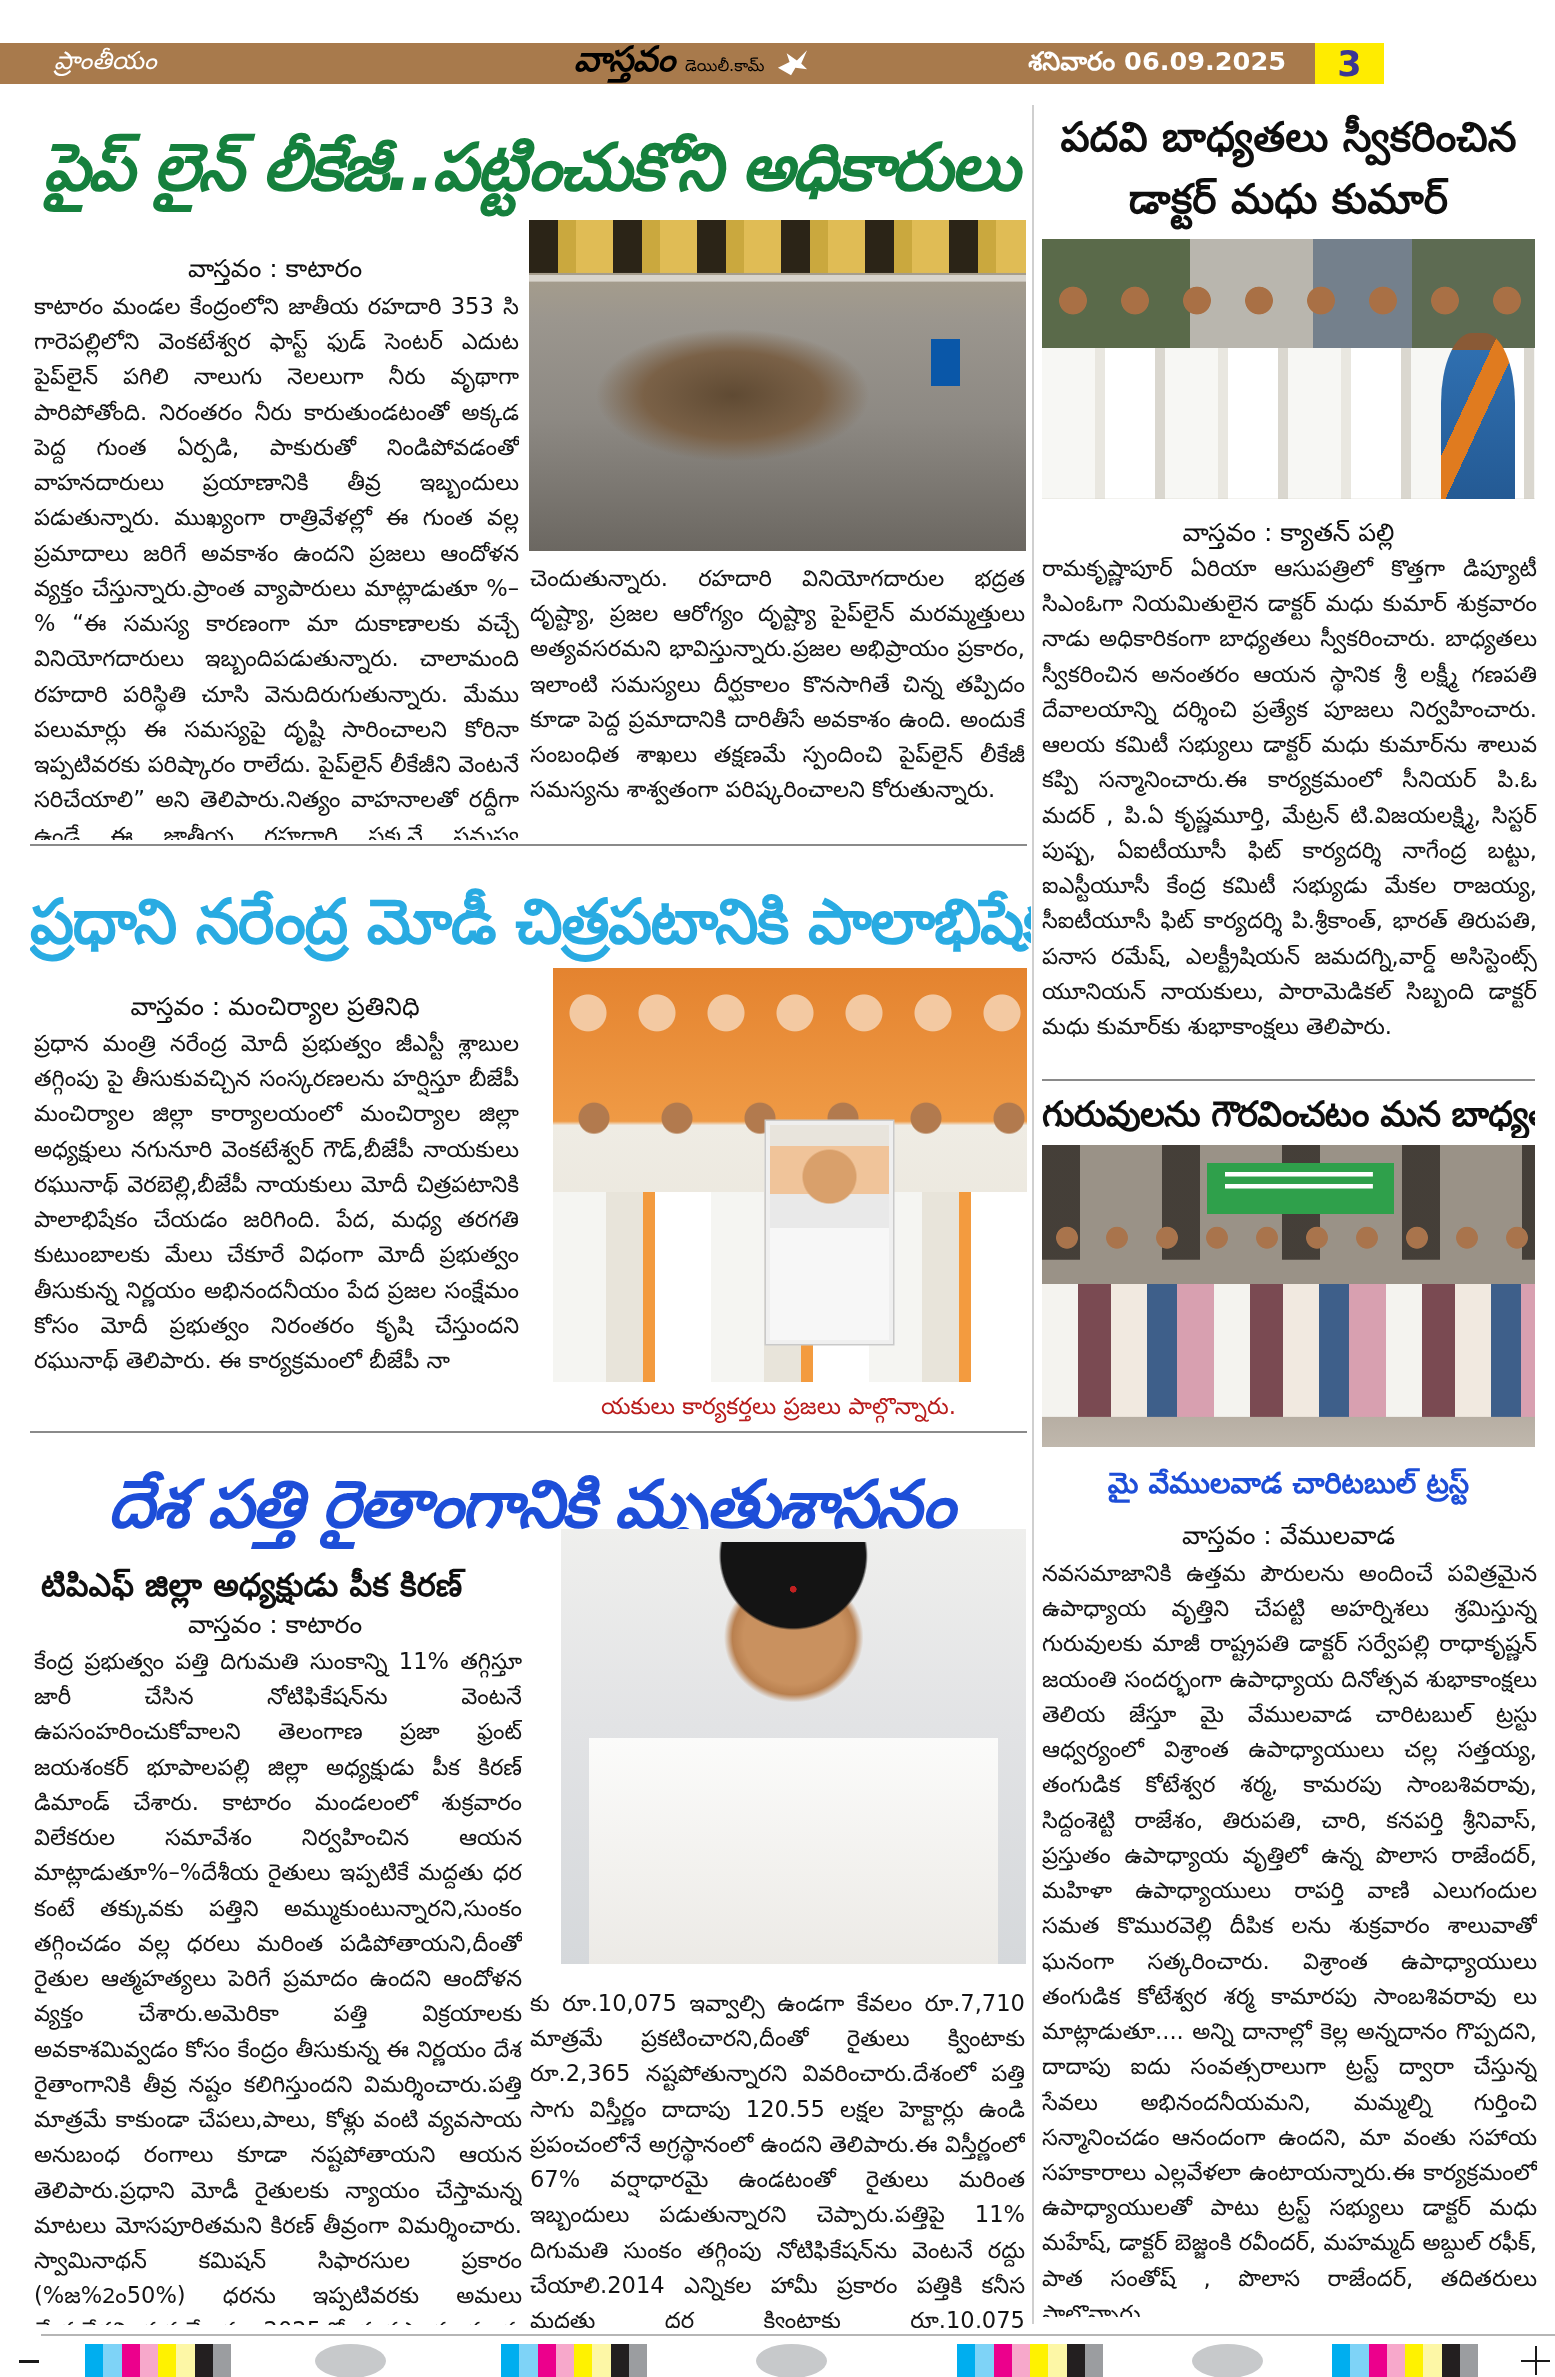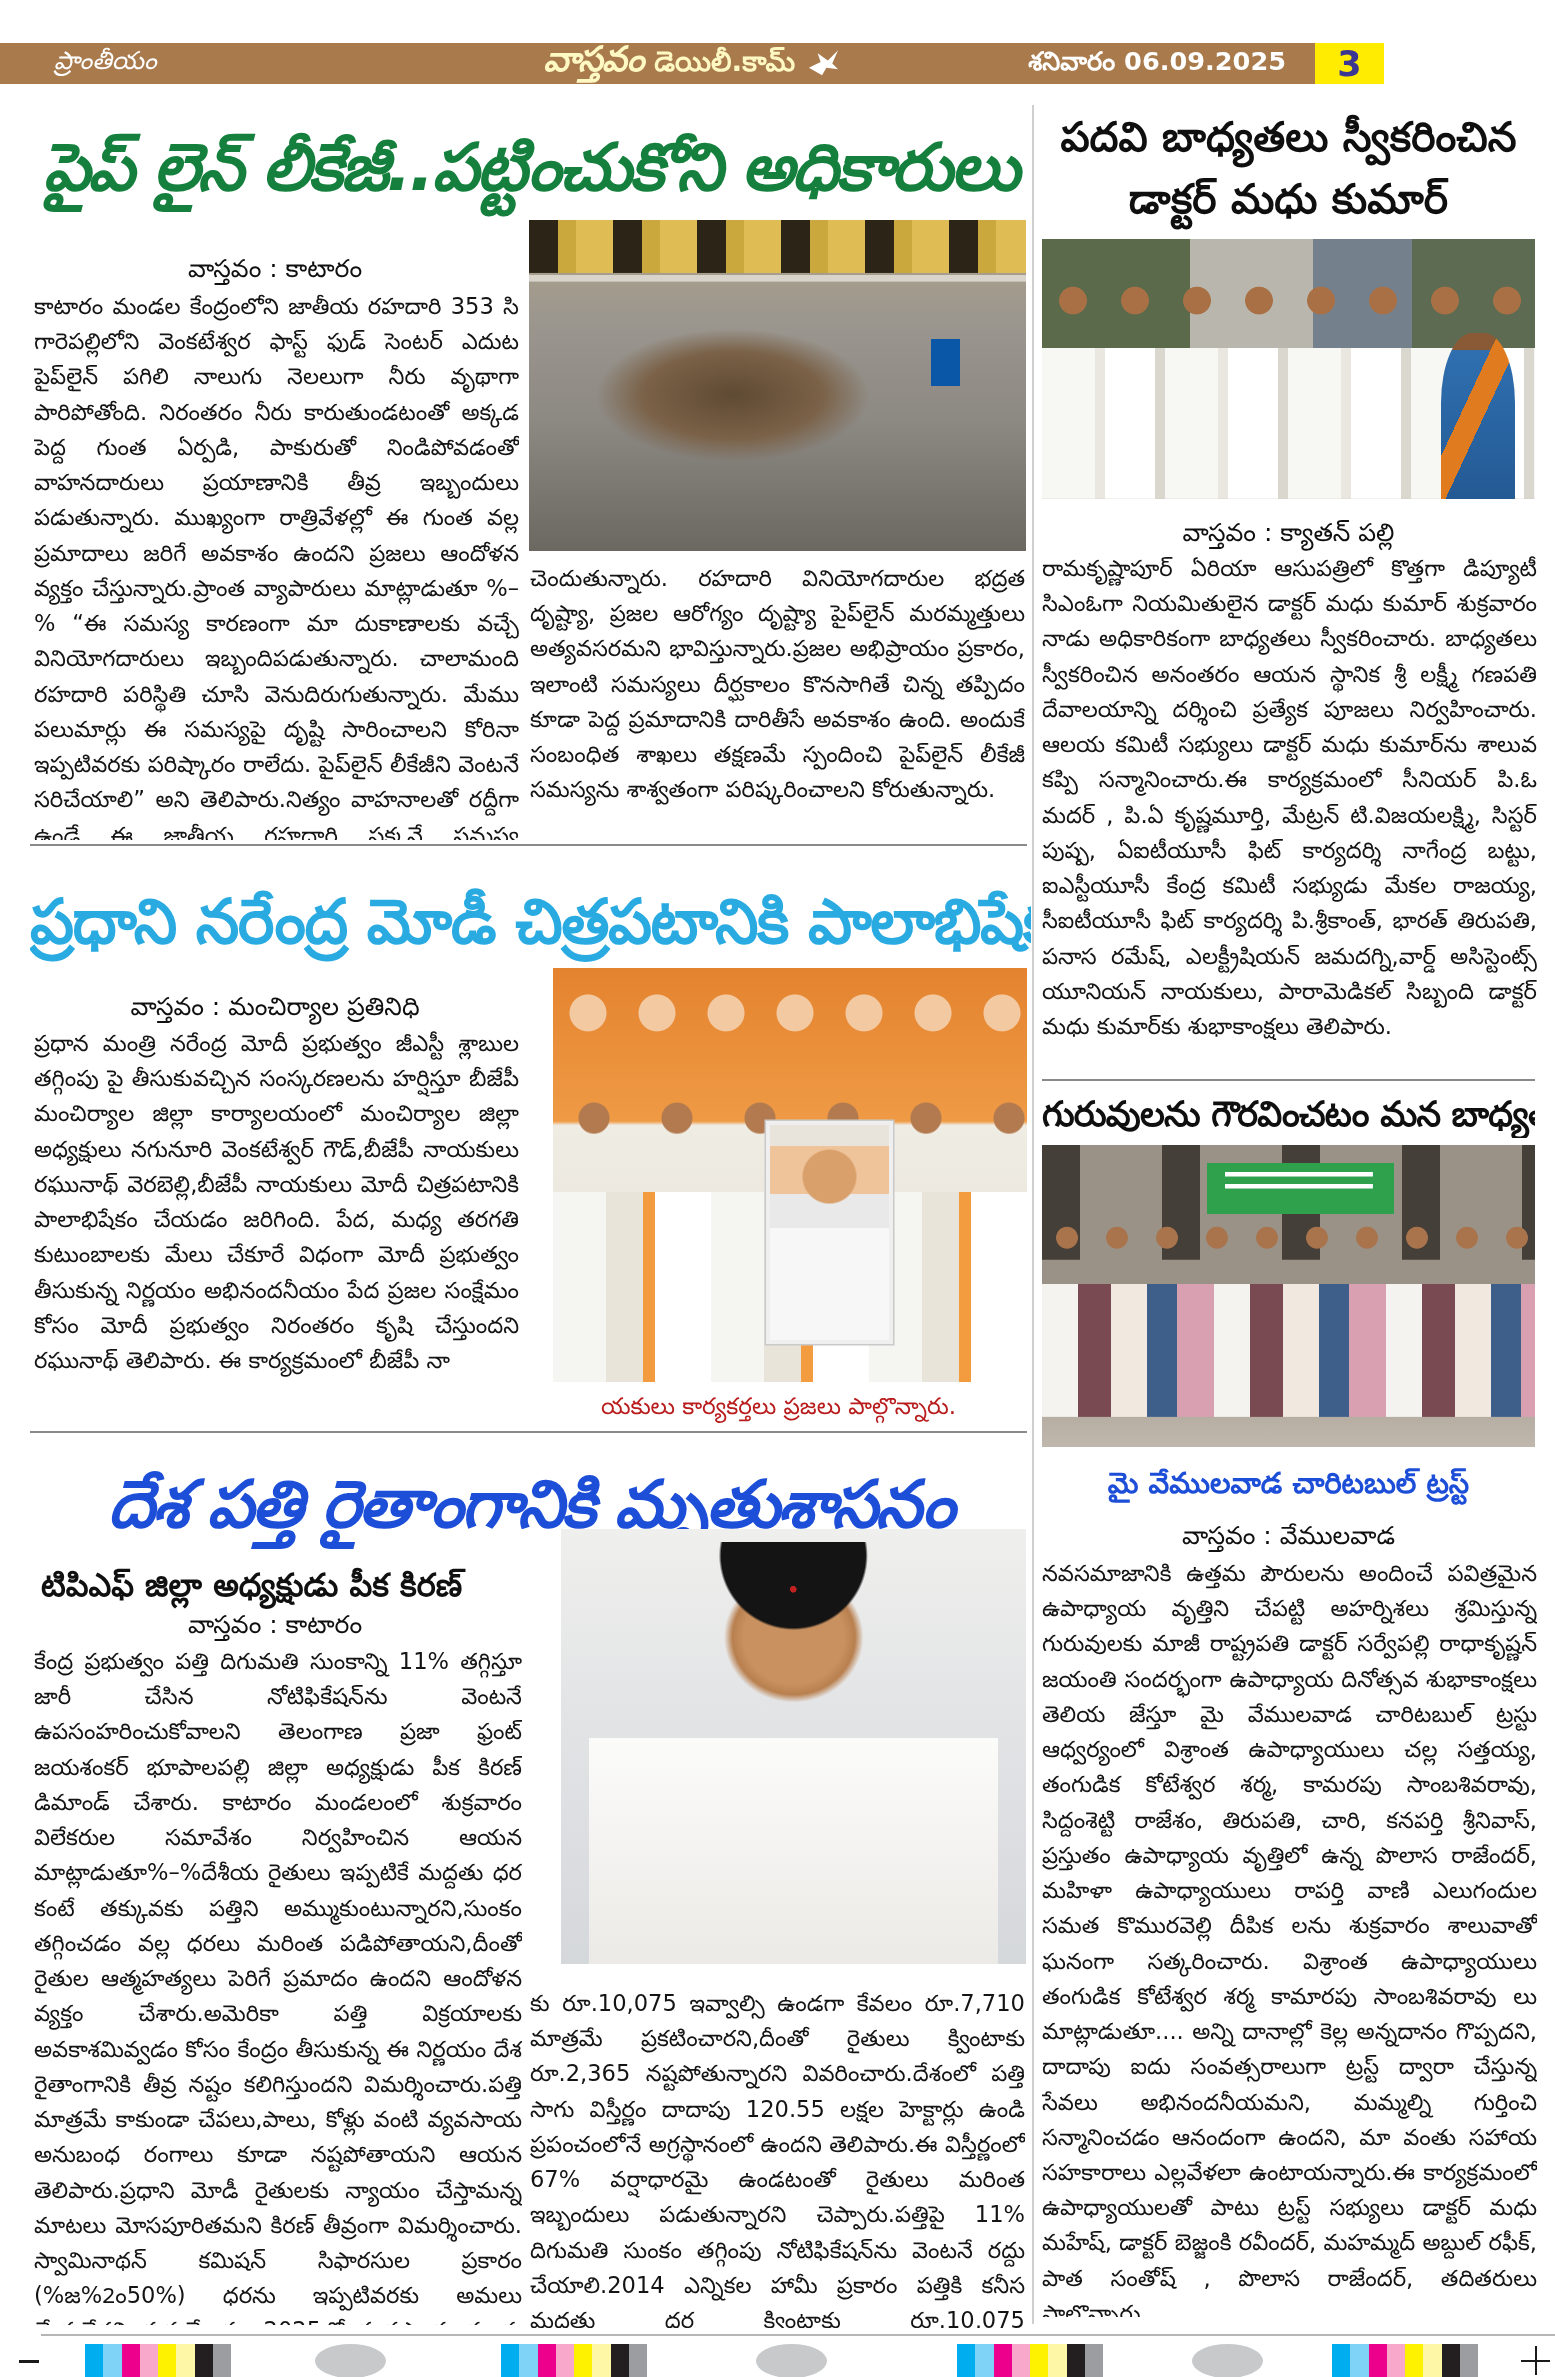--- a/index.html
+++ b/index.html
@@ -7,22 +7,22 @@
     width:1555px;height:2377px;position:relative;background:#ffffff;
     font-family:"DejaVu Sans","Liberation Sans",sans-serif;
     -webkit-font-smoothing:antialiased;
   }
   .abs{position:absolute;}
 
   
   .topbar{left:0;top:43px;width:1384px;height:41px;background:#a87a4c;display:flex;align-items:center;}
   .topbar .section{position:absolute;left:54px;color:#fff;font-size:25px;font-style:italic;}
   .masthead{position:absolute;left:0;right:0;display:flex;justify-content:center;align-items:baseline;gap:10.5px;}
-  .masthead .brand{color:#fef9c3;font-size:35px;font-weight:800;font-style:italic;letter-spacing:-0.8px;}
-  .masthead .suffix{color:#fef9c3;font-size:28px;font-weight:700;}
+  .masthead .brand{color:#000000;font-size:35px;font-weight:800;font-style:italic;letter-spacing:-0.8px;}
+  .masthead .suffix{color:#000000;font-size:16px;font-weight:400;}
   .masthead svg{position:relative;top:6px;}
   .topbar .date{position:absolute;right:98px;color:#fff;font-size:25.6px;font-weight:700;}
   .pagebox{position:absolute;right:0;top:0;width:69px;height:41px;background:#ffec00;display:flex;align-items:center;justify-content:center;}
   .pagebox span{color:#3c3693;font-size:35px;font-weight:700;}
 
   
   .headline{white-space:nowrap;overflow:hidden;text-align:center;font-weight:800;}
   .hl-red{color:#15803d;font-style:italic;font-size:66px;letter-spacing:-2.3px;line-height:132px;}
   .hl-blue{color:#29abe2;font-size:62px;letter-spacing:-1.5px;line-height:113px;}
   .hl-orange{color:#1d4ed8;font-style:italic;font-size:66px;letter-spacing:-2.3px;line-height:124px;}

